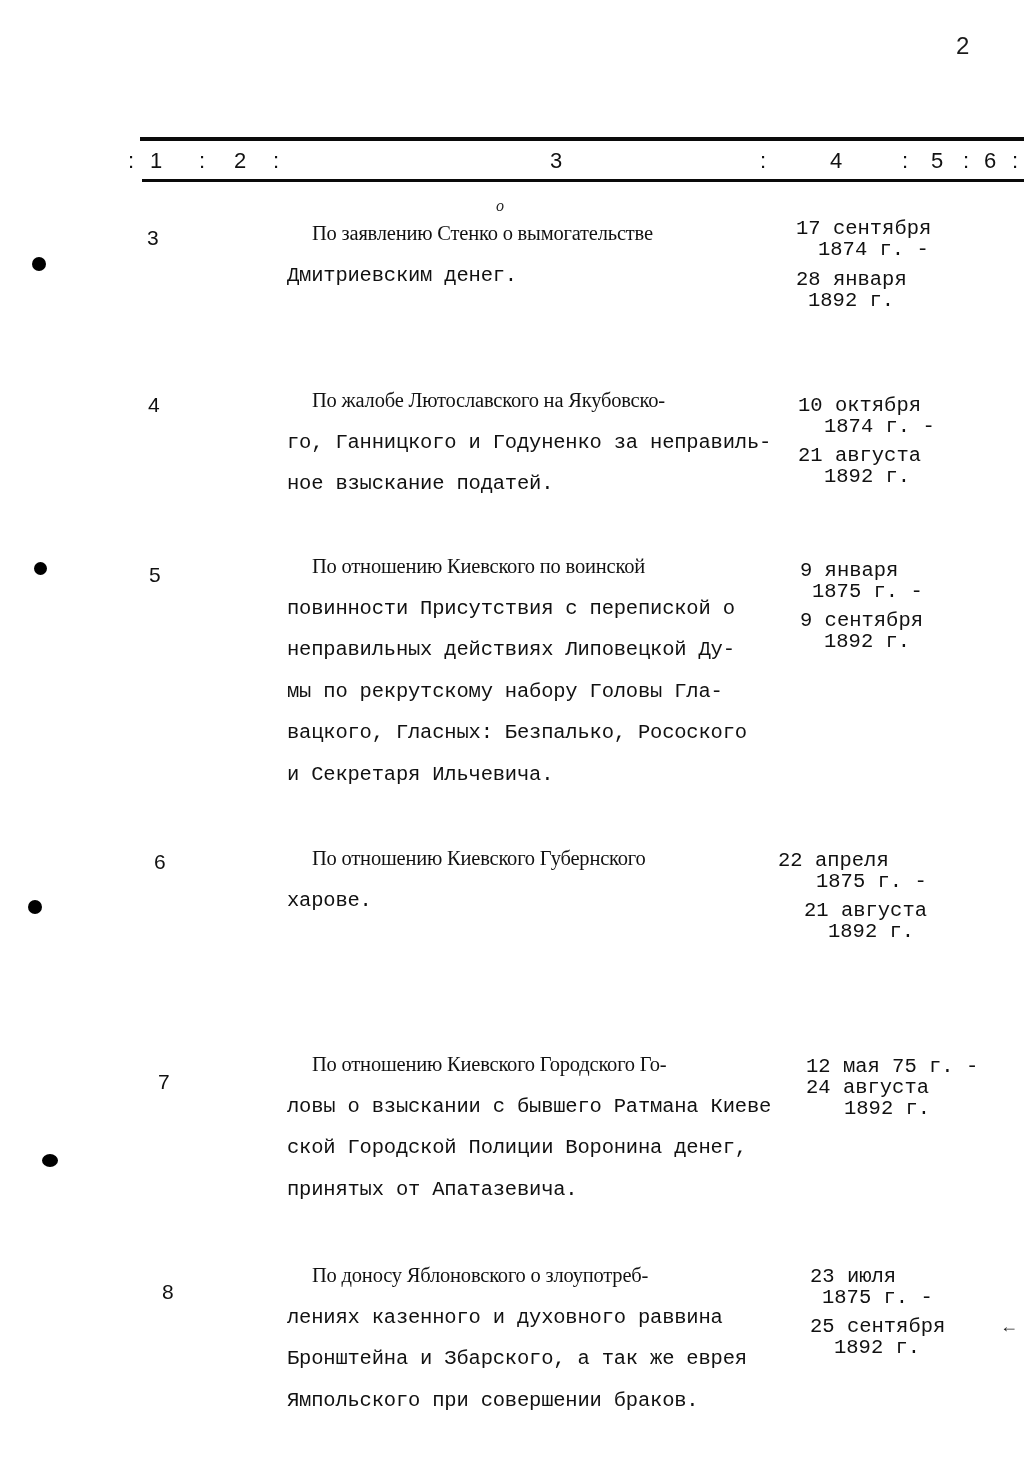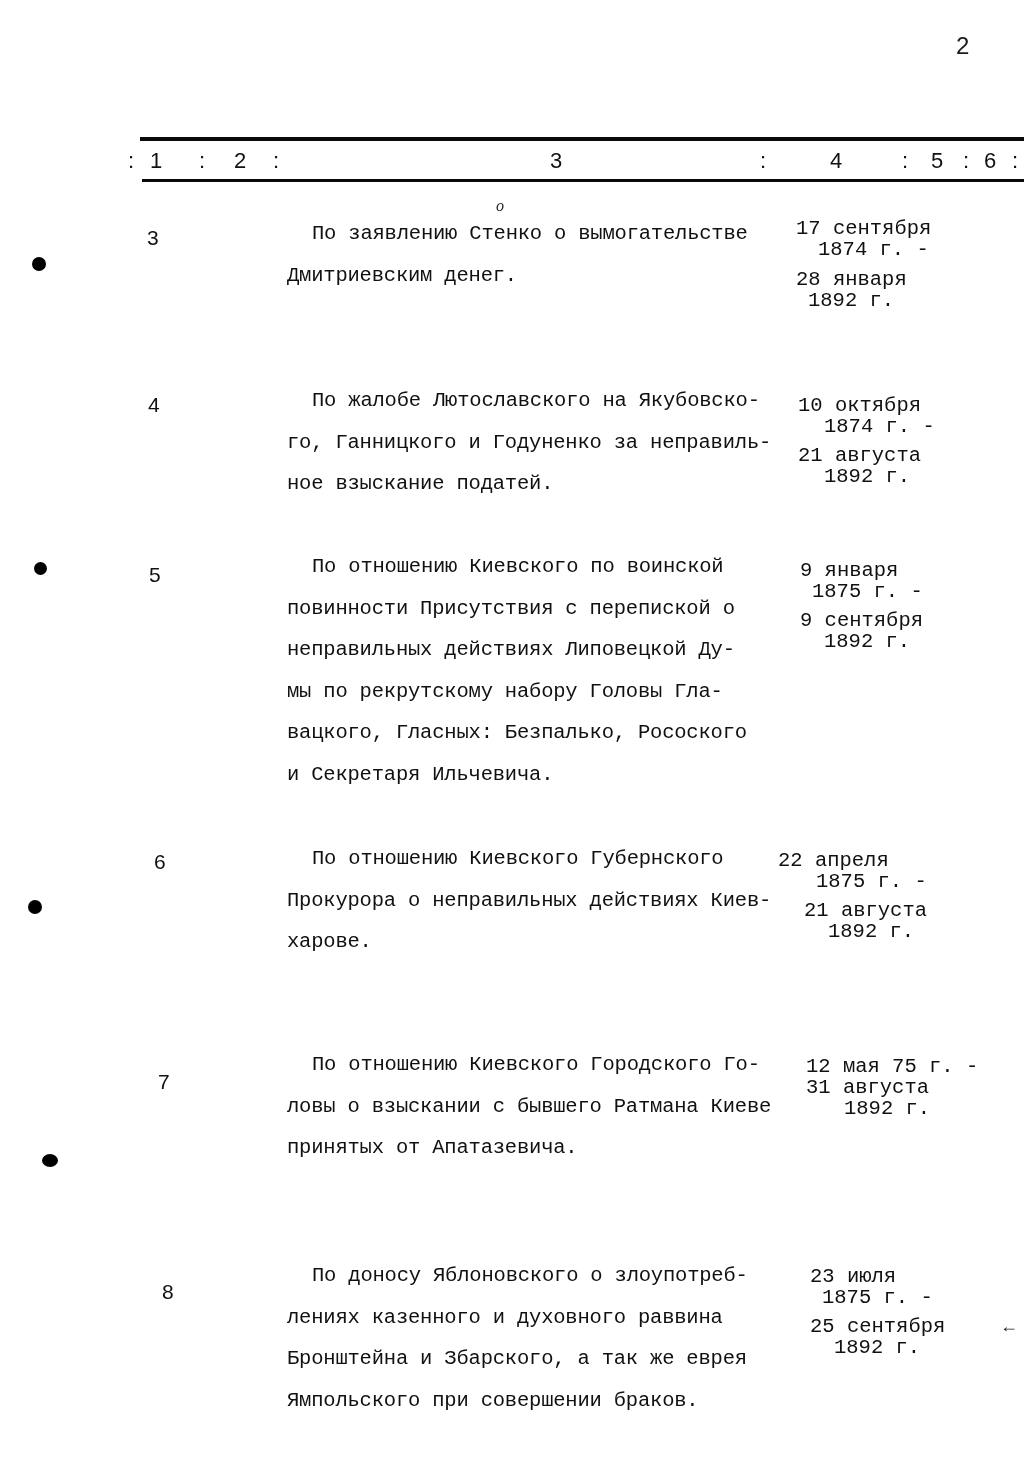--- a/index.html
+++ b/index.html
@@ -23,21 +23,21 @@
   .entry { position: absolute; left: 0; width: 1024px; }
   .entry-num {
     position: absolute; font-family: "Liberation Sans", sans-serif;
     font-size: 21px; color: #111;
   }
   .entry-text {
     position: absolute; left: 287px; width: 510px;
     font-size: 20.5px; line-height: 41.5px; letter-spacing: -0.2px; white-space: nowrap;
   }
   .entry-text .line { display: block; }
-  .entry-text .line.first { padding-left: 25px; }
+  .entry-text .line.first { padding-left: 25px; font-family: Liberation Serif, serif; }
   .entry-dates {
     position: absolute; font-size: 20.5px; line-height: 21px; white-space: nowrap;
   }
   .entry-dates .dline { display: block; }
   .hole {
     position: absolute; background: #000; border-radius: 50%;
   }
   .mark {
     position: absolute; font-family: "Liberation Serif", serif; font-size: 16px;
     color: #222; font-style: italic;
@@ -111,41 +111,41 @@
     <span class="dline" style="padding-left:12px">1875 г. -</span>
     <span class="dline" style="margin-top:8px">9 сентября</span>
     <span class="dline" style="padding-left:24px">1892 г.</span>
   </div>
 </div>
 
 <div class="entry">
   <div class="entry-num" style="left:154px; top:850px">6</div>
   <div class="entry-text" style="top:838px">
     <span class="line first">По отношению Киевского Губернского</span>
-    <span class="line">Прокурора о неправильных действиях Киев-</span>
     <span class="line">харове.</span>
   </div>
   <div class="entry-dates" style="left:778px; top:850px">
     <span class="dline">22 апреля</span>
     <span class="dline" style="padding-left:38px">1875 г. -</span>
     <span class="dline" style="margin-top:8px; padding-left:26px">21 августа</span>
     <span class="dline" style="padding-left:50px">1892 г.</span>
   </div>
 </div>
 
 <div class="entry">
   <div class="entry-num" style="left:158px; top:1070px">7</div>
   <div class="entry-text" style="top:1044px">
     <span class="line first">По отношению Киевского Городского Го-</span>
     <span class="line">ловы о взыскании с бывшего Ратмана Киеве</span>
+    <span class="line">ской Городской Полиции Воронина денег,</span>
     <span class="line">принятых от Апатазевича.</span>
   </div>
   <div class="entry-dates" style="left:806px; top:1056px">
     <span class="dline">12 мая 75 г. -</span>
-    <span class="dline">31 августа</span>
+    <span class="dline">24 августа</span>
     <span class="dline" style="padding-left:38px">1892 г.</span>
   </div>
 </div>
 
 <div class="entry">
   <div class="entry-num" style="left:162px; top:1280px">8</div>
   <div class="entry-text" style="top:1255px">
     <span class="line first">По доносу Яблоновского о злоупотреб-</span>
     <span class="line">лениях казенного и духовного раввина</span>
     <span class="line">Бронштейна и Збарского, а так же еврея</span>

